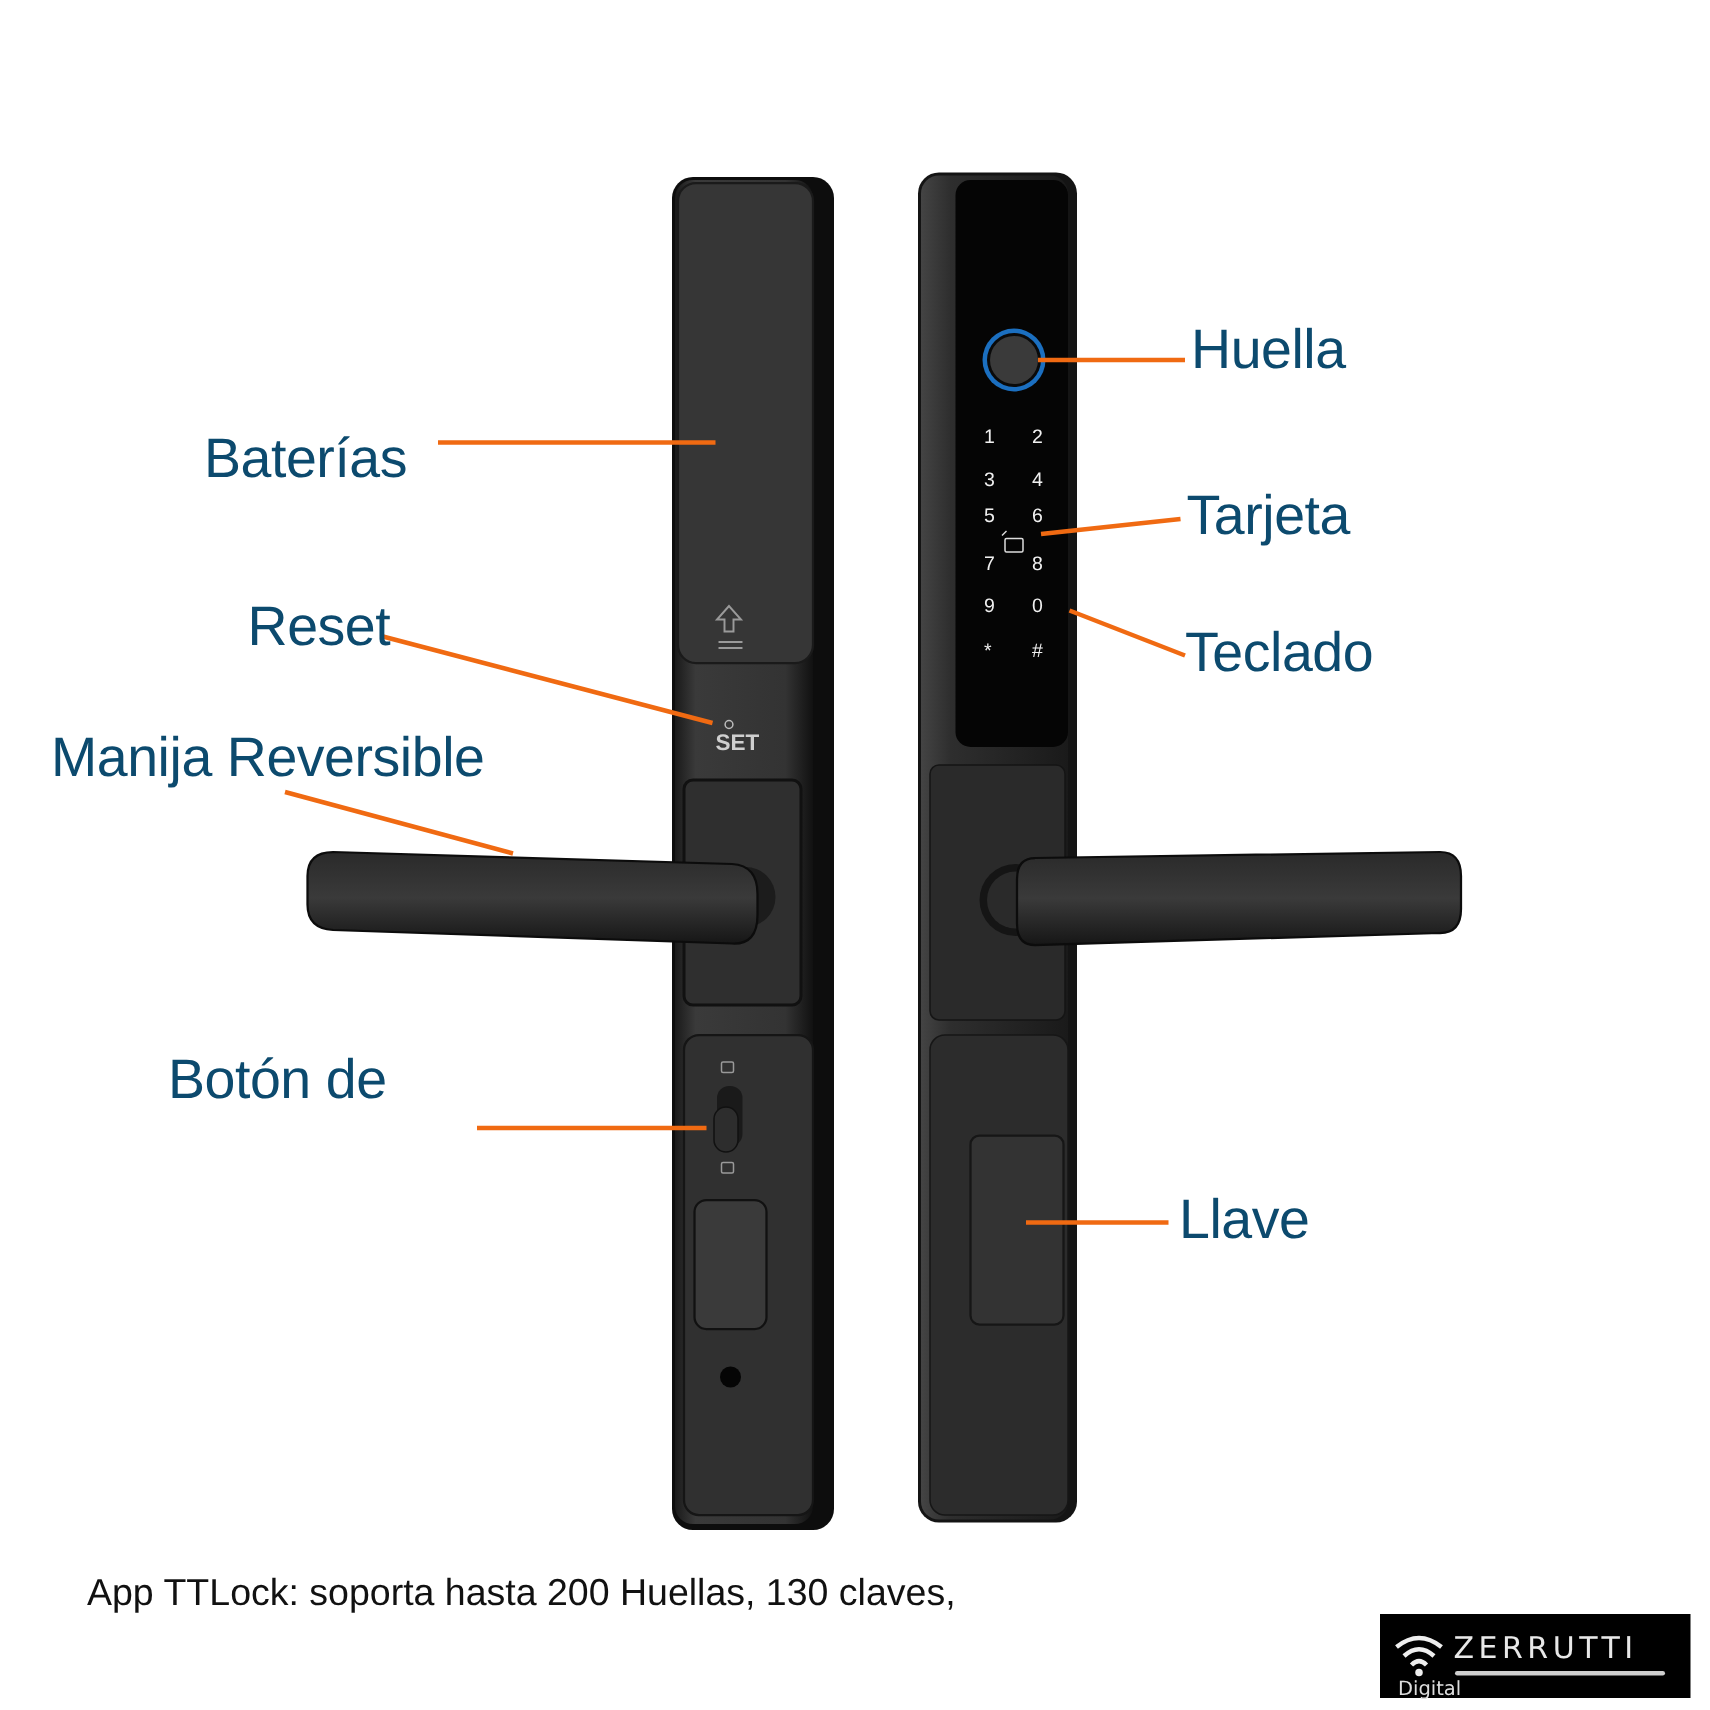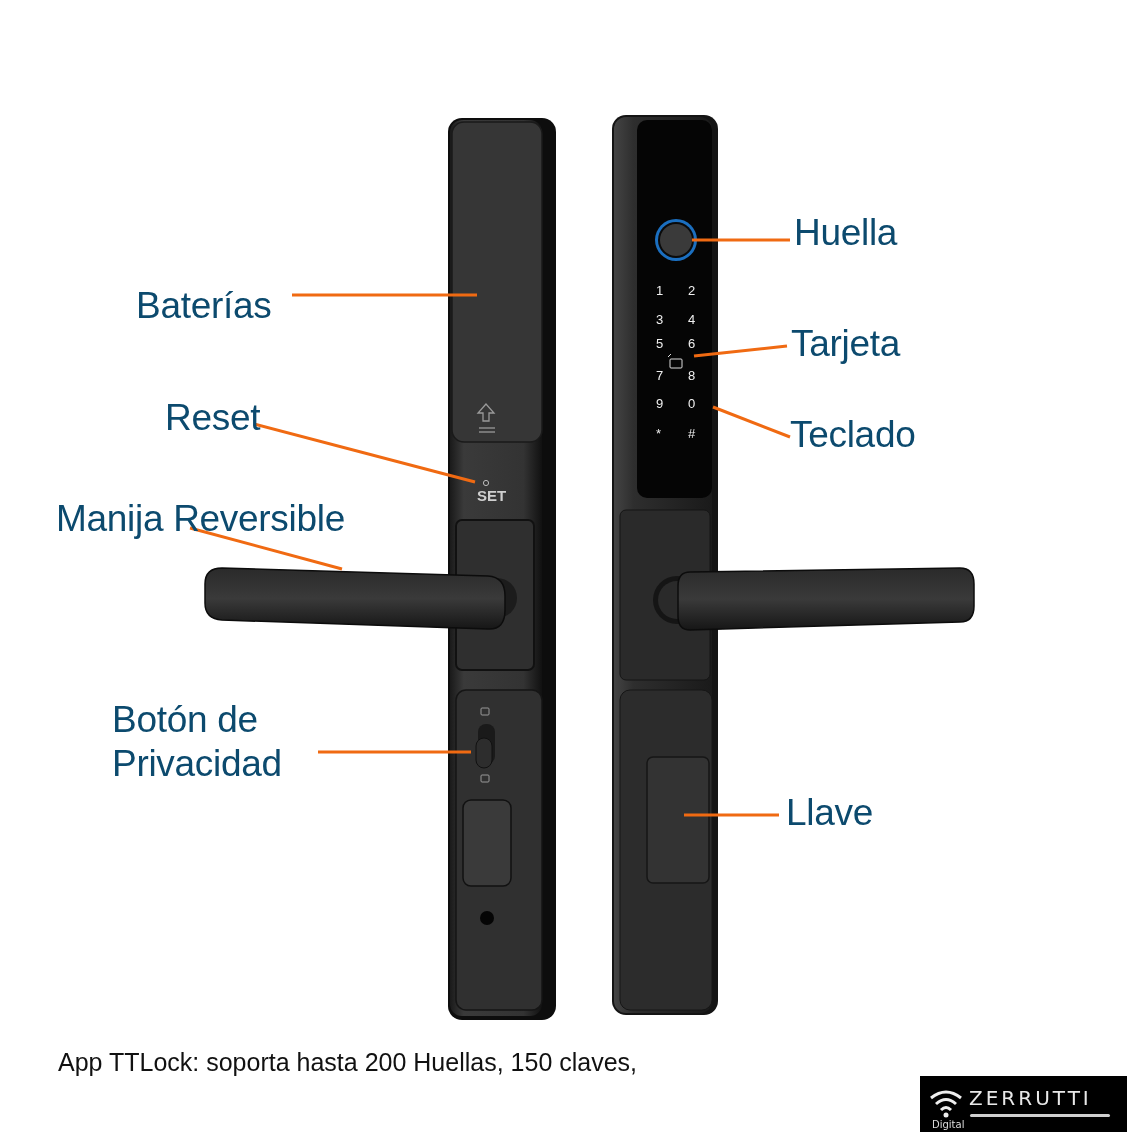--- a/index.html
+++ b/index.html
@@ -5,21 +5,21 @@
   html, body { margin:0; padding:0; background:#ffffff; }
   body { width:1140px; height:1140px; position:relative; overflow:hidden;
          font-family:"Liberation Sans", "DejaVu Sans", sans-serif; color:#000; }
   .label { position:absolute; font-size:37px; line-height:1.1; color:#0c4a6e; white-space:nowrap; letter-spacing:-0.3px; }
   .label.center { }
   svg.overlay { position:absolute; left:0; top:0; width:1140px; height:1140px; }
   .caption { position:absolute; left:58px; top:1046px; font-size:25px; line-height:33px; color:#111; }
   .logo { position:absolute; left:920px; top:1076px; width:207px; height:56px; background:#000; }
   .logo-text { position:absolute; left:49px; top:10px; color:#e8e8e8; font-size:20px; letter-spacing:3px; font-family:"DejaVu Sans", sans-serif; }
   .logo-bar { position:absolute; left:50px; top:38px; width:140px; height:3px; background:#cfcfcf; border-radius:2px; }
-  .logo-sub { position:absolute; left:12px; top:43px; color:#ddd; font-size:10px; font-family:"DejaVu Sans", sans-serif;text-align:center; }
+  .logo-sub { position:absolute; left:12px; top:43px; color:#ddd; font-size:13px; font-family:"DejaVu Sans", sans-serif;text-align:center; }
   .logo-wifi { position:absolute; left:8px; top:10px; }
 </style>
 </head>
 <body>
 
 <svg class="overlay" viewBox="0 0 1140 1140">
   <defs>
     <linearGradient id="bodyL" x1="0" x2="1" y1="0" y2="0">
       <stop offset="0" stop-color="#1a1a1a"></stop>
       <stop offset="0.15" stop-color="#3a3a3a"></stop>
@@ -118,32 +118,31 @@
   <span style="position:absolute;left:6px;top:113px;">9</span>
   <span style="position:absolute;left:38px;top:113px;">0</span>
   <span style="position:absolute;left:6px;top:143px;">*</span>
   <span style="position:absolute;left:38px;top:143px;">#</span>
 </div>
 
 <div style="position:absolute;left:477px;top:487px;font-size:15px;font-weight:bold;color:#cfcfcf;">SET</div>
 
 <div class="label" style="left:136px;top:272px;margin-top:14px;">Baterías</div>
 <div class="label" style="left:138px;top:398px;margin-left:27px;">Reset</div>
-<div class="label" style="left:34px;top:499px;margin-left:22px;">Manija Reversible</div>
+<div class="label" style="left:34px;top:485px;">Manija Reversible</div>
 <div class="label center" style="left:112px;top:698px;width:196px;line-height:44px;">
   <div>Botón de</div>
-  <div>Privacidad</div>
 </div>
 <div class="label" style="left:794px;top:213px;">Huella</div>
 <div class="label" style="left:791px;top:324px;">Tarjeta</div>
 <div class="label" style="left:790px;top:415px;">Teclado</div>
 <div class="label" style="left:786px;top:793px;">Llave</div>
 
 <div class="caption">
-  <div>App TTLock: soporta hasta 200 Huellas, 150 claves,</div>
+  <div>App TTLock: soporta hasta 200 Huellas, 130 claves,</div>
 </div>
 
 <div class="logo">
   <svg class="logo-wifi" width="36" height="34" viewBox="0 0 36 34">
     <path d="M3 12 Q18 0 33 12" stroke="#eee" stroke-width="3" fill="none"></path>
     <path d="M8 18 Q18 9 28 18" stroke="#eee" stroke-width="3" fill="none"></path>
     <path d="M13 24 Q18 19 23 24" stroke="#eee" stroke-width="3" fill="none"></path>
     <circle cx="18" cy="29" r="2.5" fill="#eee"></circle>
   </svg>
   <div class="logo-sub">Digital</div>

